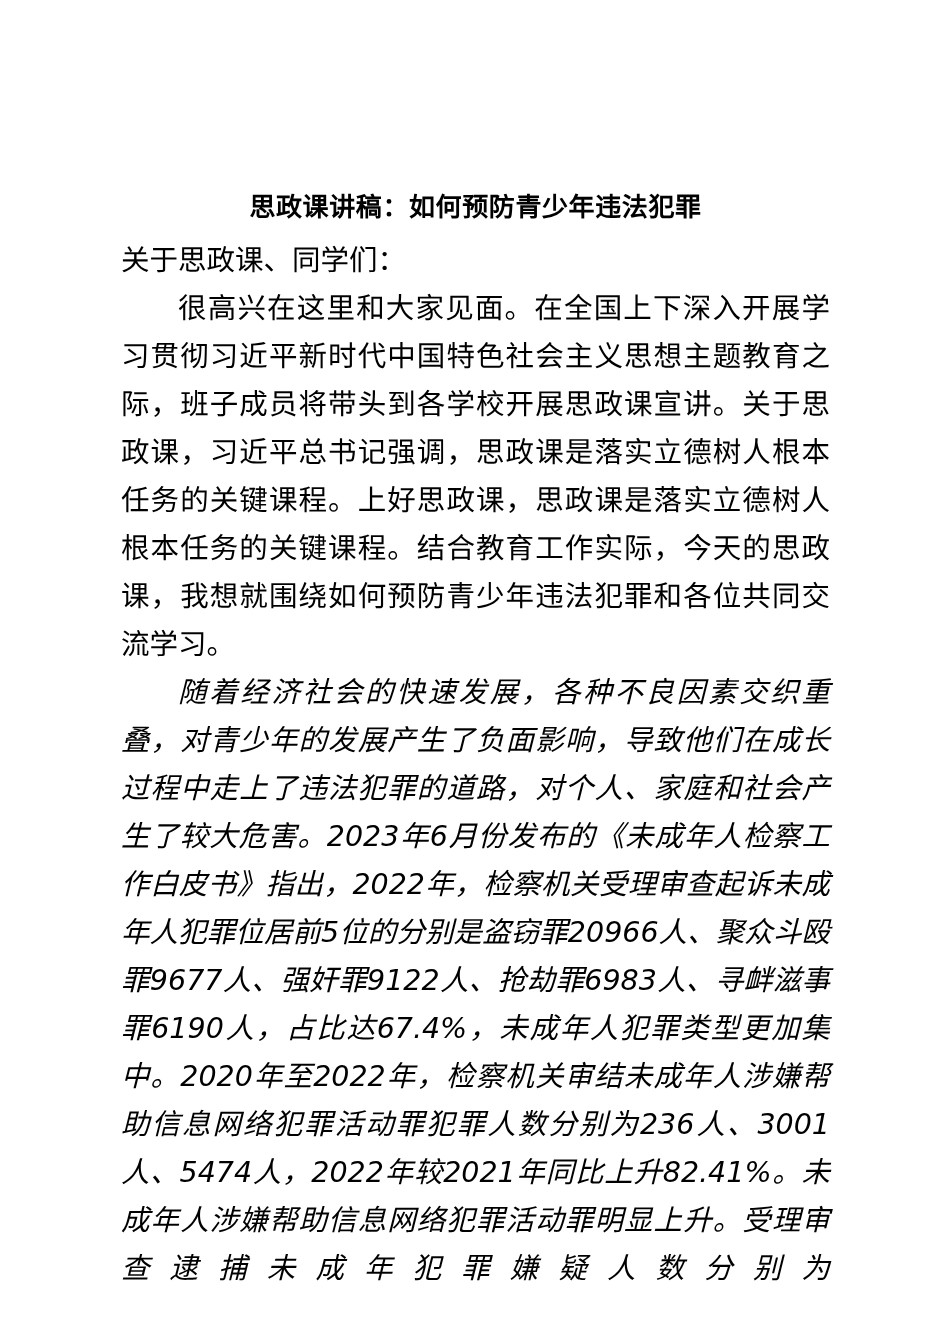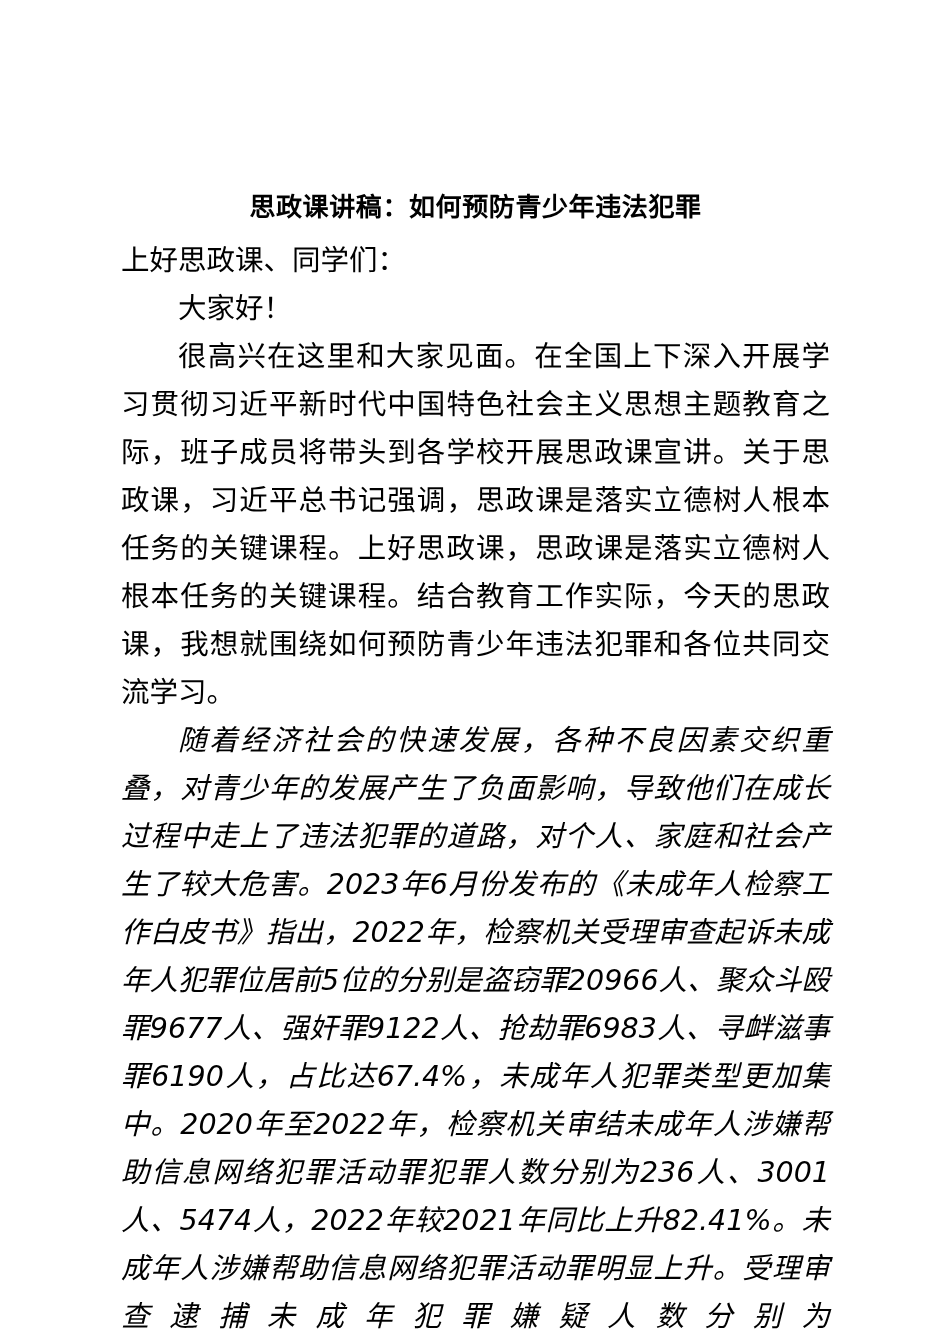--- a/index.html
+++ b/index.html
@@ -72,22 +72,21 @@
   }
 </style>
 </head>
 <body>
 
 <div class="page">
   <div class="doc-body">
 
     <h1 class="doc-title">思政课讲稿：如何预防青少年违法犯罪</h1>
 
-    <p class="para salutation">上好思政课、同学们：</p>
+    <p class="para salutation">关于思政课、同学们：</p>
 
-    <p class="para greeting">大家好！</p>
 
     <p class="para indent">很高兴在这里和大家见面。在全国上下深入开展学习贯彻习近平新时代中国特色社会主义思想主题教育之际，班子成员将带头到各学校开展思政课宣讲。关于思政课，习近平总书记强调，思政课是落实立德树人根本任务的关键课程。上好思政课，思政课是落实立德树人根本任务的关键课程。结合教育工作实际，今天的思政课，我想就围绕如何预防青少年违法犯罪和各位共同交流学习。</p>
 
     <p class="para indent clipped">随着经济社会的快速发展，各种不良因素交织重叠，对青少年的发展产生了负面影响，导致他们在成长过程中走上了违法犯罪的道路，对个人、家庭和社会产生了较大危害。2023年6月份发布的《未成年人检察工作白皮书》指出，2022年，检察机关受理审查起诉未成年人犯罪位居前5位的分别是盗窃罪20966人、聚众斗殴罪9677人、强奸罪9122人、抢劫罪6983人、寻衅滋事罪6190人，占比达67.4%，未成年人犯罪类型更加集中。2020年至2022年，检察机关审结未成年人涉嫌帮助信息网络犯罪活动罪犯罪人数分别为236人、3001人、5474人，2022年较2021年同比上升82.41%。未成年人涉嫌帮助信息网络犯罪活动罪明显上升。受理审查逮捕未成年犯罪嫌疑人数分别为</p>
 
   </div>
 </div>
 
 </body></html>

